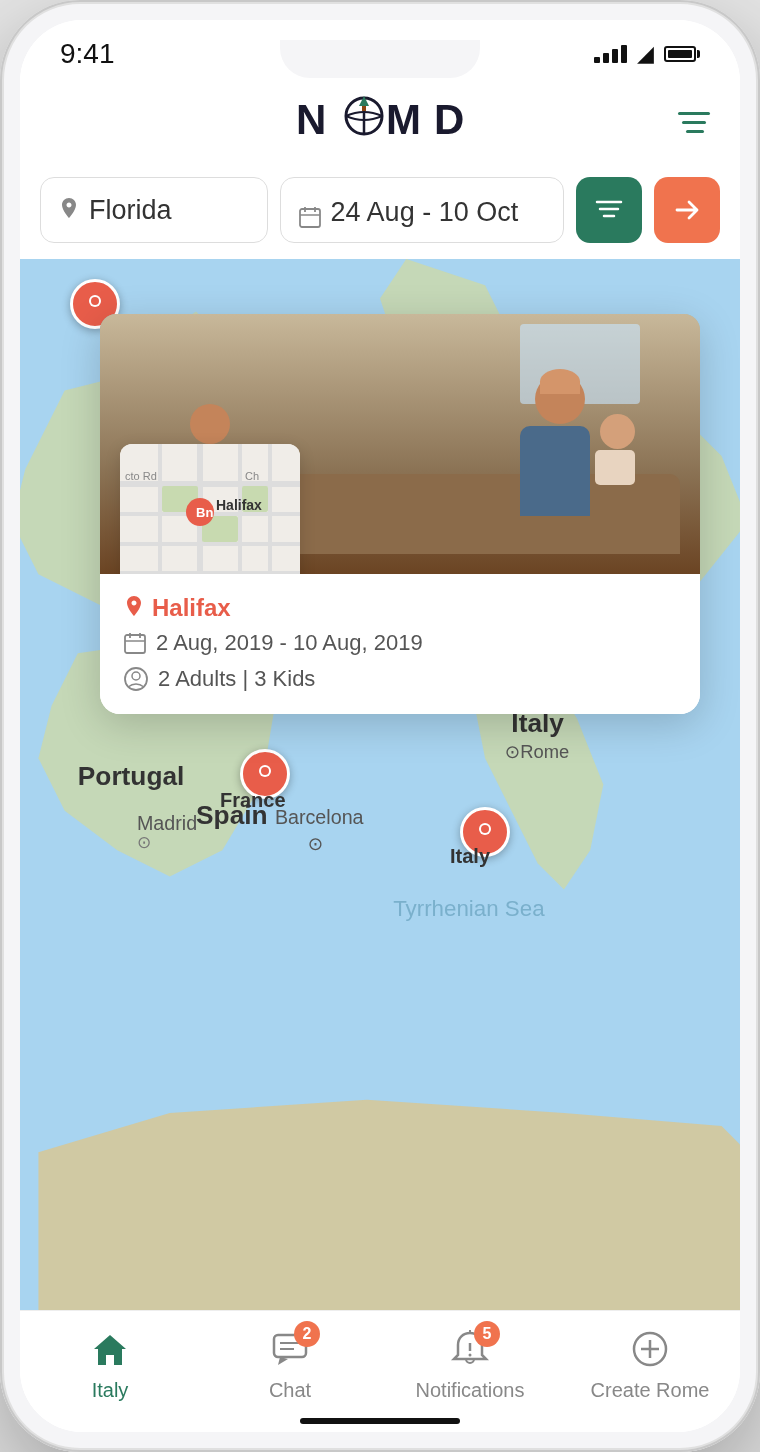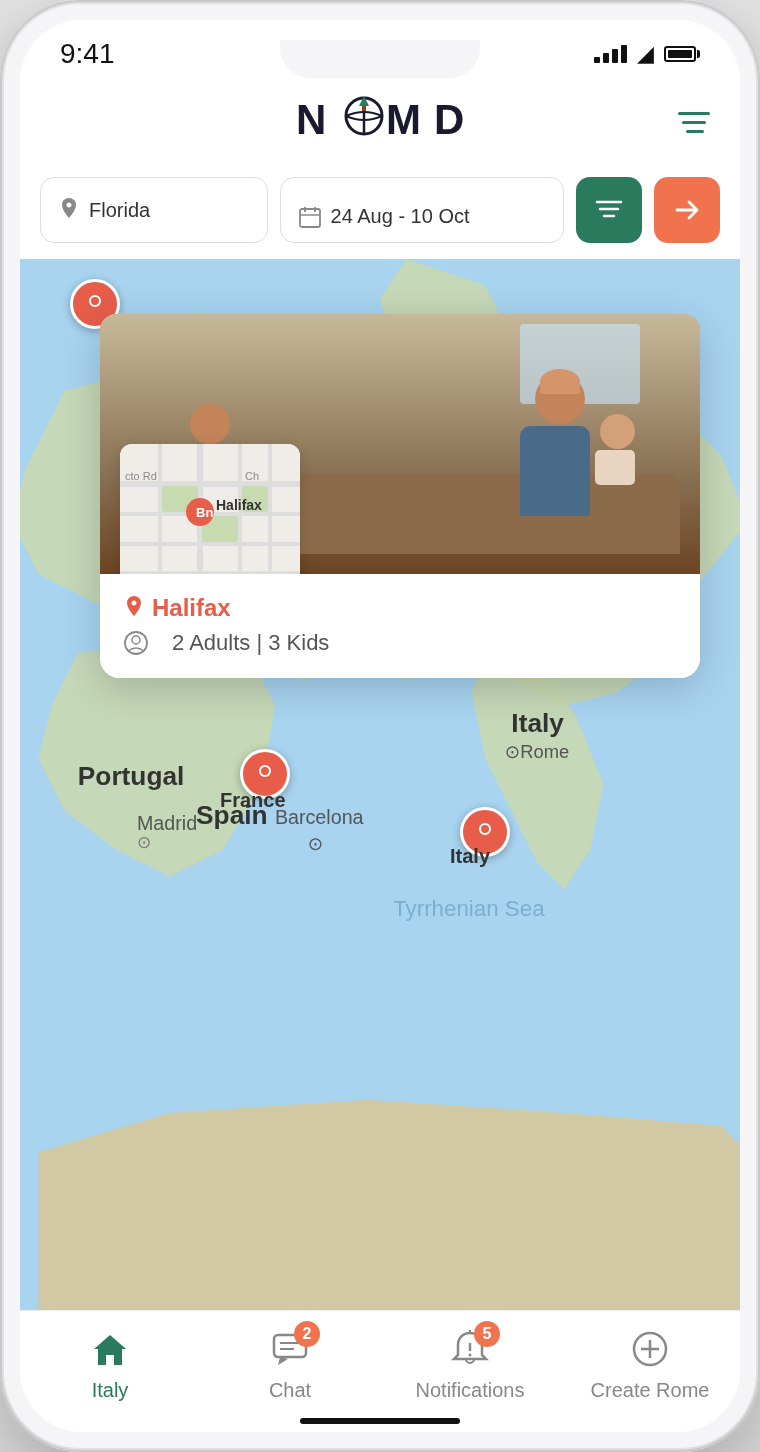--- a/index.html
+++ b/index.html
@@ -114,21 +114,21 @@
       flex: 1.3;
       display: flex;
       align-items: flex-end;
       gap: 10px;
       border: 1.5px solid #ddd;
       border-radius: 14px;
       padding: 14px 18px;
       background: #fff;
     }
     .input-text {
-      font-size: 20px;
+      font-size: 27px;
       color: #333;
     }
     .filter-btn {
       width: 66px;
       height: 66px;
       background: #2a7a5e;
       border-radius: 14px;
       display: flex;
       align-items: center;
       justify-content: center;
@@ -204,21 +204,21 @@
       display: flex;
       align-items: center;
       gap: 10px;
       font-size: 22px;
       color: #555;
       margin-bottom: 10px;
     }
     .card-guests {
       display: flex;
       align-items: center;
-      gap: 24px;
+      gap: 10px;
       font-size: 22px;
       color: #555;
     }
     
     .user-pin {
       position: absolute;
       width: 50px;
       height: 50px;
       background: #e85d4a;
       border-radius: 50%;
@@ -536,20 +536,29 @@
           </div>
         </div>
 
         <div style="padding:20px 24px 22px 24px; background:white; border-radius:0 0 20px 20px;">
           <div class="card-location">
             <svg width="20" height="24" viewBox="0 0 20 24">
               <path d="M10 0C6.13 0 3 3.13 3 7c0 5.25 7 13 7 13s7-7.75 7-13c0-3.87-3.13-7-7-7zm0 9.5C8.62 9.5 7.5 8.38 7.5 7S8.62 4.5 10 4.5 12.5 5.62 12.5 7 11.38 9.5 10 9.5z" fill="#e85d4a"></path>
             </svg>
             <span class="card-location-text">Halifax</span>
           </div>
+          <div class="card-date">
+            <svg width="22" height="22" viewBox="0 0 22 22">
+              <rect x="1" y="3" width="20" height="18" rx="2" fill="none" stroke="#888" stroke-width="1.8"></rect>
+              <line x1="6" y1="1" x2="6" y2="6" stroke="#888" stroke-width="1.8"></line>
+              <line x1="16" y1="1" x2="16" y2="6" stroke="#888" stroke-width="1.8"></line>
+              <line x1="1" y1="9" x2="21" y2="9" stroke="#888" stroke-width="1.5"></line>
+            </svg>
+            <span>2 Aug, 2019 - 10 Aug, 2019</span>
+          </div>
           <div class="card-guests">
             <svg width="24" height="24" viewBox="0 0 24 24">
               <circle cx="12" cy="12" r="11" fill="none" stroke="#888" stroke-width="1.8"></circle>
               <circle cx="12" cy="9" r="4" fill="none" stroke="#888" stroke-width="1.5"></circle>
               <path d="M4 20 Q12 14 20 20" fill="none" stroke="#888" stroke-width="1.5"></path>
             </svg>
             <span>2 Adults   |   3 Kids</span>
           </div>
         </div>
       </div>

